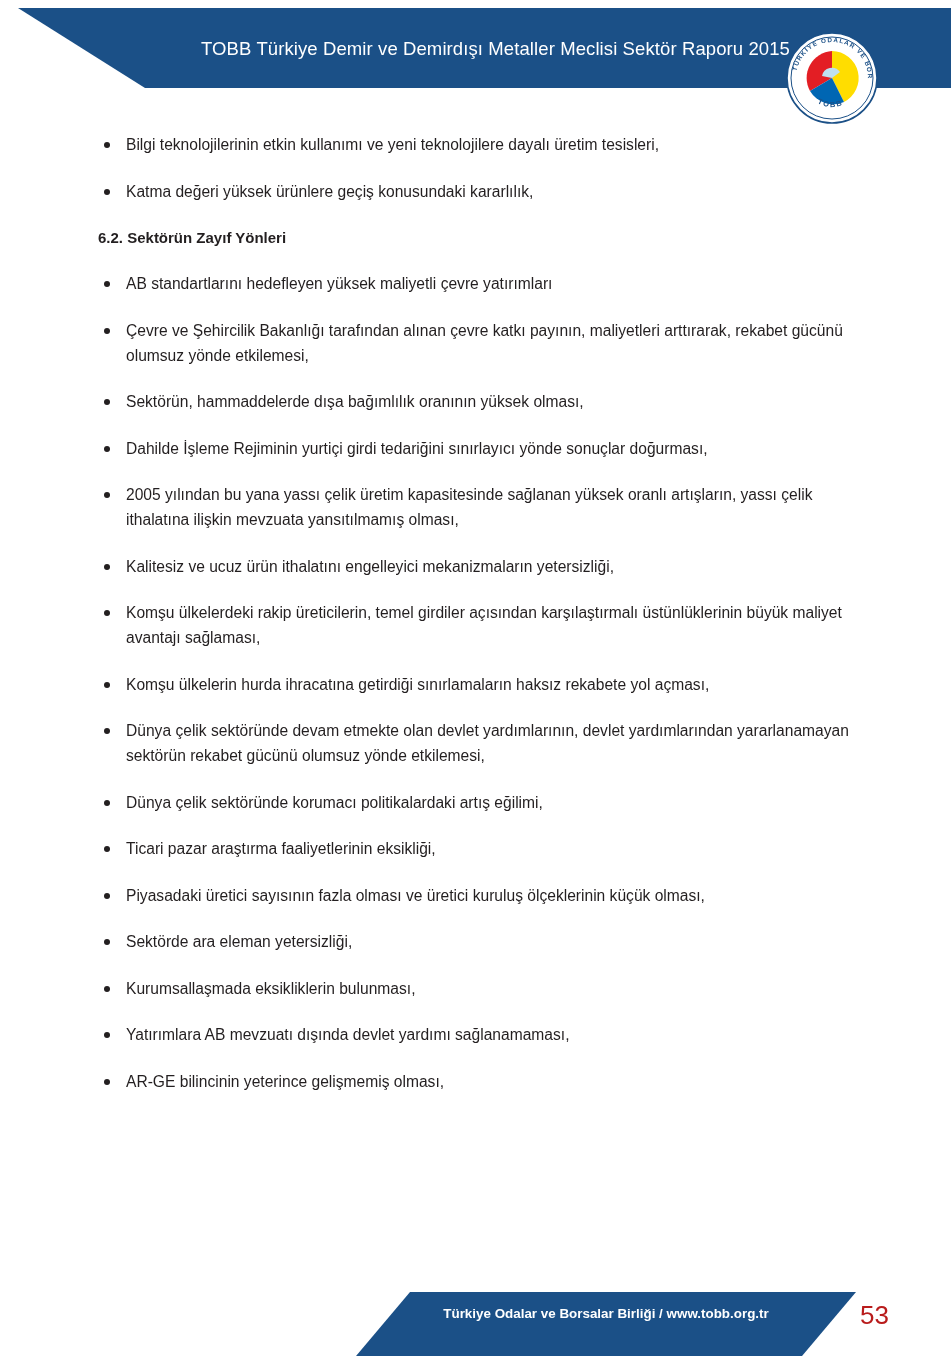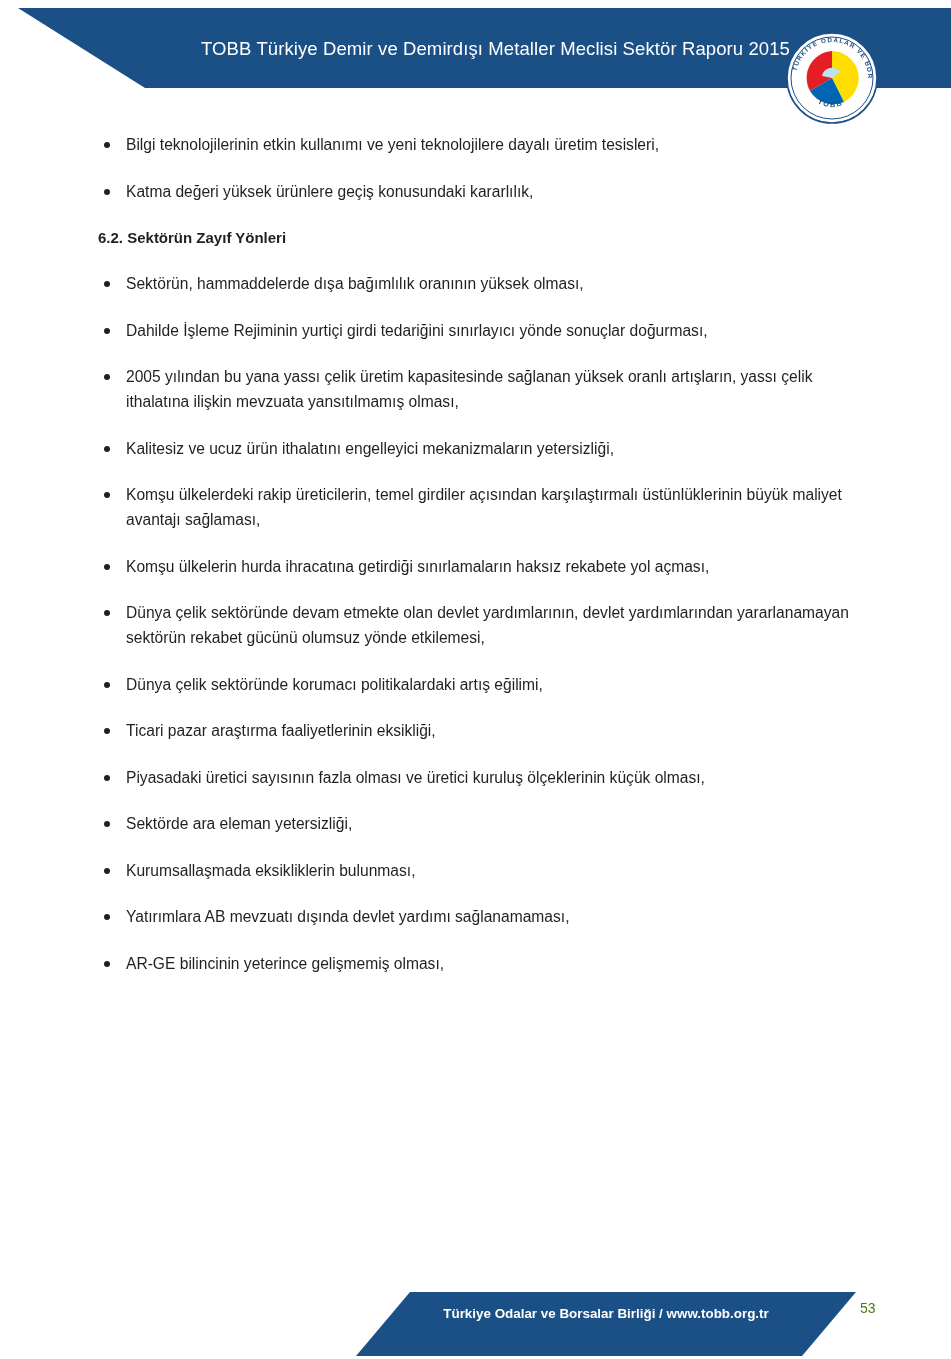--- a/index.html
+++ b/index.html
@@ -119,22 +119,22 @@
     font-size: 13.4px;
     white-space: nowrap;
     font-weight: bold;
   }
   .page-number {
     position: absolute;
     left: 860px;
     top: 8px;
     width: 50px;
     text-align: left;
-    font-size: 14px;
-    color: #4d7c0f;
+    font-size: 26px;
+    color: #b91c1c;
   }
 </style>
 </head>
 <body>
 
 <div class="page-header">
   <div class="header-band"></div>
   <div class="header-title">TOBB Türkiye Demir ve Demirdışı Metaller Meclisi Sektör Raporu 2015</div>
 
   <div class="logo-seal">
@@ -166,20 +166,22 @@
         <textPath href="#ringBottom" startOffset="33%">TOBB</textPath>
       </text>
     </svg>
   </div>
 </div>
 
 <div class="content">
     <div class="bullet-item">Bilgi teknolojilerinin etkin kullanımı ve yeni teknolojilere dayalı üretim tesisleri,</div>
     <div class="bullet-item">Katma değeri yüksek ürünlere geçiş konusundaki kararlılık,</div>
     <div class="section-heading">6.2. Sektörün Zayıf Yönleri</div>
+    <div class="bullet-item">AB standartlarını hedefleyen yüksek maliyetli çevre yatırımları</div>
+    <div class="bullet-item">Çevre ve Şehircilik Bakanlığı tarafından alınan çevre katkı payının, maliyetleri arttırarak, rekabet gücünü olumsuz yönde etkilemesi,</div>
     <div class="bullet-item">Sektörün, hammaddelerde dışa bağımlılık oranının yüksek olması,</div>
     <div class="bullet-item">Dahilde İşleme Rejiminin yurtiçi girdi tedariğini sınırlayıcı yönde sonuçlar doğurması,</div>
     <div class="bullet-item">2005 yılından bu yana yassı çelik üretim kapasitesinde sağlanan yüksek oranlı artışların, yassı çelik ithalatına ilişkin mevzuata yansıtılmamış olması,</div>
     <div class="bullet-item">Kalitesiz ve ucuz ürün ithalatını engelleyici mekanizmaların yetersizliği,</div>
     <div class="bullet-item">Komşu ülkelerdeki rakip üreticilerin, temel girdiler açısından karşılaştırmalı üstünlüklerinin büyük maliyet avantajı sağlaması,</div>
     <div class="bullet-item">Komşu ülkelerin hurda ihracatına getirdiği sınırlamaların haksız rekabete yol açması,</div>
     <div class="bullet-item">Dünya çelik sektöründe devam etmekte olan devlet yardımlarının, devlet yardımlarından yararlanamayan sektörün rekabet gücünü olumsuz yönde etkilemesi,</div>
     <div class="bullet-item">Dünya çelik sektöründe korumacı politikalardaki artış eğilimi,</div>
     <div class="bullet-item">Ticari pazar araştırma faaliyetlerinin eksikliği,</div>
     <div class="bullet-item">Piyasadaki üretici sayısının fazla olması ve üretici kuruluş ölçeklerinin küçük olması,</div>

